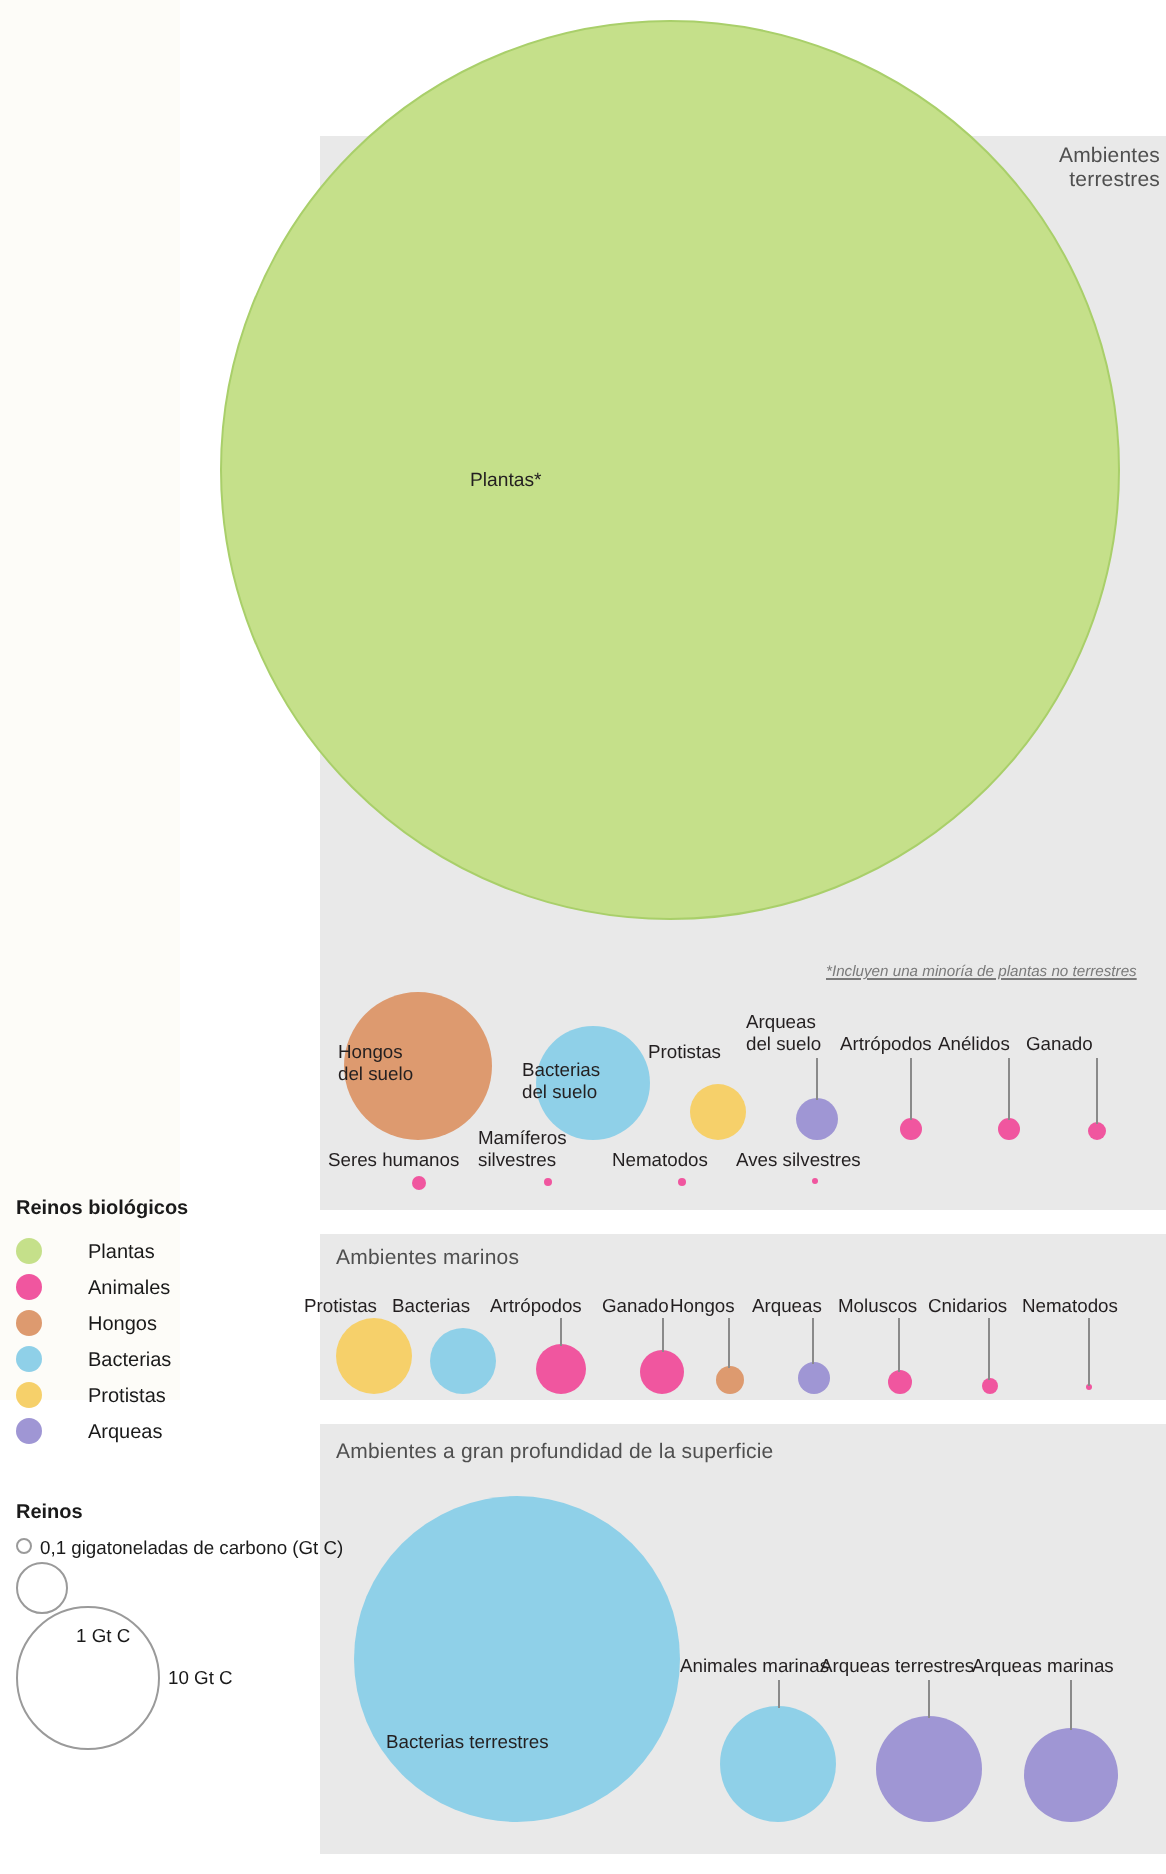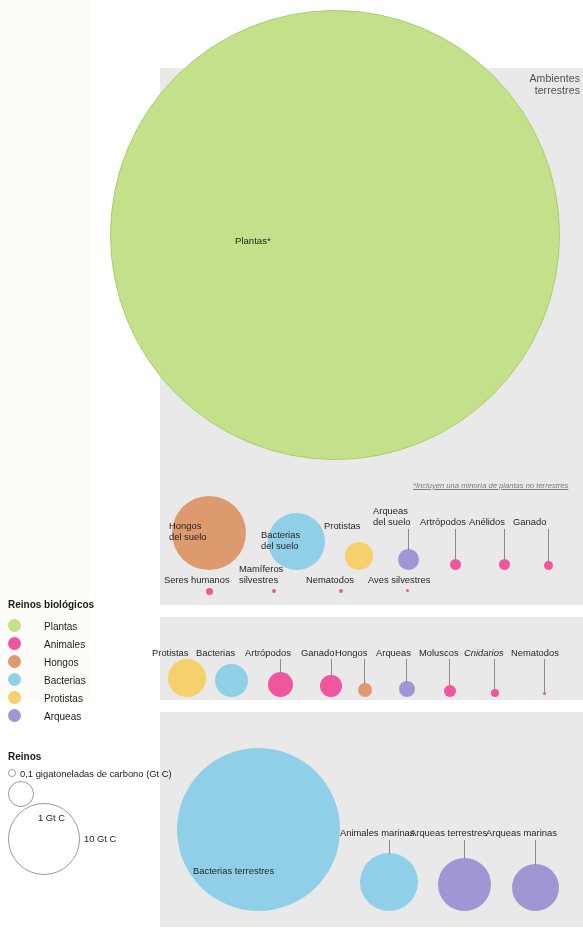--- a/index.html
+++ b/index.html
@@ -164,20 +164,21 @@
   <div class="lbl" style="left:274px;top:564px;width:70px;margin-left:-35px;">Mamíferos
 silvestres</div>
 
   <div class="bubble" style="left:339px;top:589px;width:4px;height:4px;background:#f0569f;"></div>
   <div class="lbl" style="left:341px;top:575px;width:70px;margin-left:-35px;">Nematodos</div>
 
   <div class="bubble" style="left:406px;top:589px;width:3px;height:3px;background:#f0569f;"></div>
   <div class="lbl" style="left:408px;top:575px;width:80px;margin-left:-40px;">Aves silvestres</div>
 
   <div class="panel" style="left:160px;top:617px;width:423px;height:83px;"></div>
+  <div class="panel-title" style="left:168px;top:623px;width:240px;text-align:left;">Ambientes marinos</div>
 
   <div class="bubble" style="left:168px;top:659px;width:38px;height:38px;background:#f6d06a;"></div>
   <div class="lbl" style="left:187px;top:648px;width:70px;margin-left:-35px;">Protistas</div>
 
   <div class="bubble" style="left:215px;top:664px;width:33px;height:33px;background:#8fd0e8;"></div>
   <div class="lbl" style="left:231px;top:648px;width:70px;margin-left:-35px;">Bacterias</div>
 
   <div class="bubble" style="left:268px;top:672px;width:25px;height:25px;background:#f0569f;"></div>
   <div class="stem" style="left:280px;top:659px;height:14px;"></div>
   <div class="lbl" style="left:280px;top:648px;width:70px;margin-left:-35px;">Artrópodos</div>
@@ -193,27 +194,28 @@
   <div class="bubble" style="left:399px;top:681px;width:16px;height:16px;background:#9f96d4;"></div>
   <div class="stem" style="left:406px;top:659px;height:23px;"></div>
   <div class="lbl" style="left:407px;top:648px;width:62px;margin-left:-31px;">Arqueas</div>
 
   <div class="bubble" style="left:444px;top:685px;width:12px;height:12px;background:#f0569f;"></div>
   <div class="stem" style="left:449px;top:659px;height:27px;"></div>
   <div class="lbl" style="left:450px;top:648px;width:62px;margin-left:-31px;">Moluscos</div>
 
   <div class="bubble" style="left:491px;top:689px;width:8px;height:8px;background:#f0569f;"></div>
   <div class="stem" style="left:494px;top:659px;height:31px;"></div>
-  <div class="lbl" style="left:495px;top:648px;width:62px;margin-left:-31px;font-style:italic;">Cnidarios</div>
+  <div class="lbl" style="left:495px;top:648px;width:62px;margin-left:-31px;">Cnidarios</div>
 
   <div class="bubble" style="left:543px;top:692px;width:3px;height:3px;background:#f0569f;"></div>
   <div class="stem" style="left:544px;top:659px;height:34px;"></div>
   <div class="lbl" style="left:545px;top:648px;width:68px;margin-left:-34px;">Nematodos</div>
 
   <div class="panel" style="left:160px;top:712px;width:423px;height:215px;"></div>
+  <div class="panel-title" style="left:168px;top:720px;width:330px;text-align:left;">Ambientes a gran profundidad de la superficie</div>
 
   <div class="bubble" style="left:177px;top:748px;width:163px;height:163px;background:#8fd0e8;"></div>
   <div class="lbl lbl-in" style="left:258px;top:819px;width:130px;margin-left:-65px;margin-top:47px;">Bacterias terrestres</div>
 
   <div class="bubble" style="left:360px;top:853px;width:58px;height:58px;background:#8fd0e8;"></div>
   <div class="stem" style="left:389px;top:840px;height:14px;"></div>
   <div class="lbl" style="left:390px;top:828px;width:100px;margin-left:-50px;">Animales marinas</div>
 
   <div class="bubble" style="left:438px;top:858px;width:53px;height:53px;background:#9f96d4;"></div>
   <div class="stem" style="left:464px;top:840px;height:19px;"></div>

